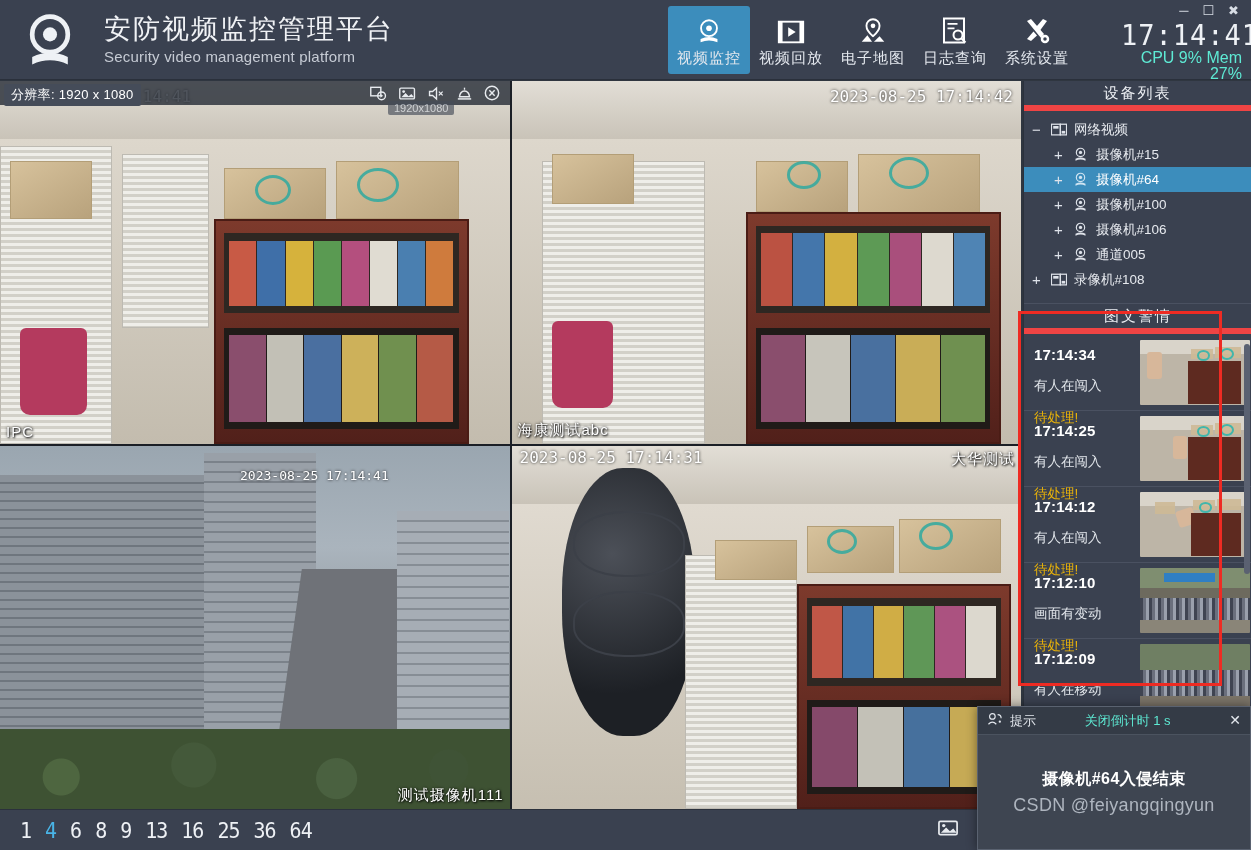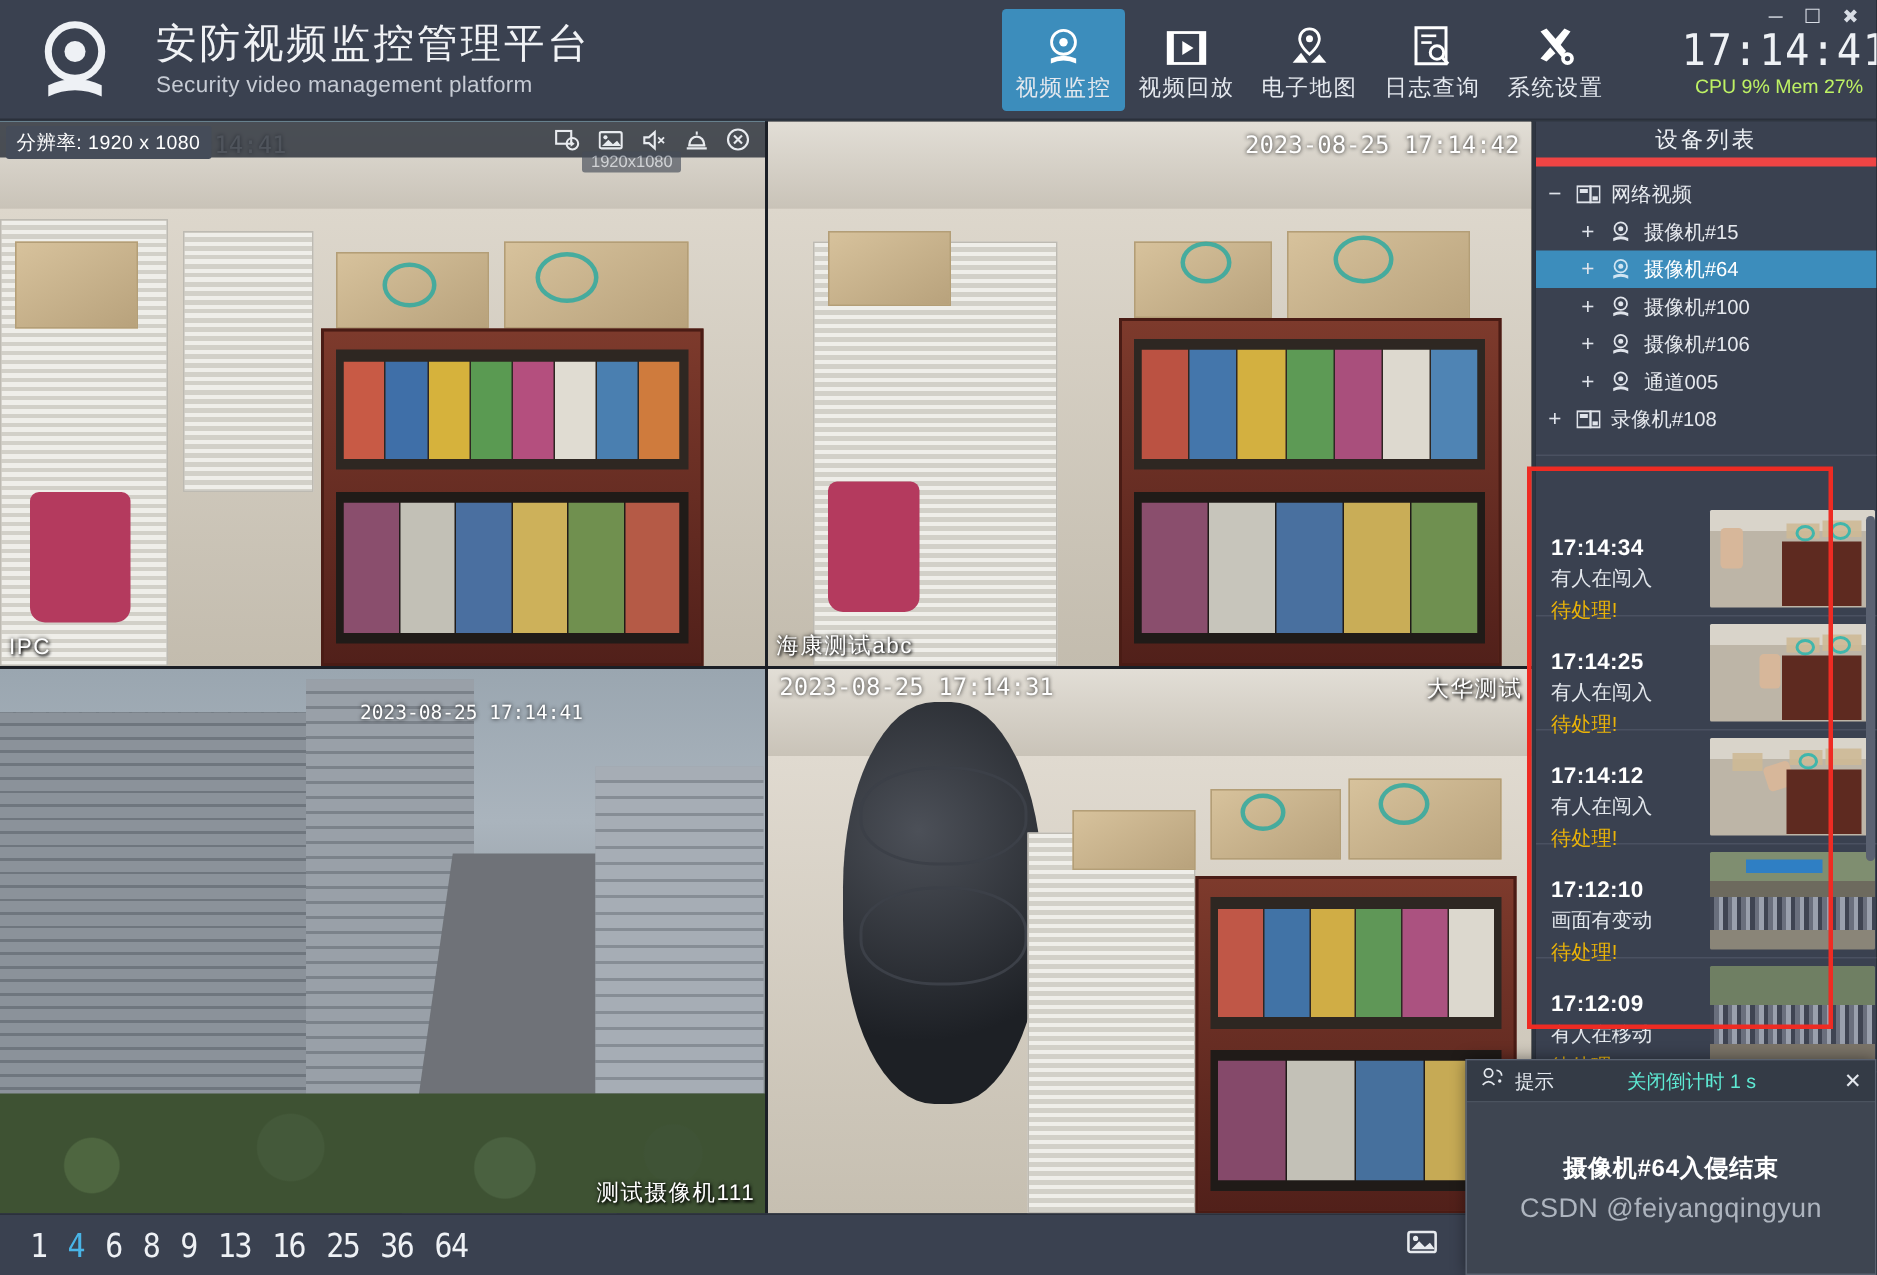--- a/index.html
+++ b/index.html
@@ -37,21 +37,21 @@
 
   .clockbox { position:absolute; right:6px; top:2px; width:124px; text-align:right; }
   .winbtns { display:flex; justify-content:flex-end; gap:14px; padding-right:6px; height:18px; align-items:center; }
   .winbtn { color:#d8dde5; font-size:13px; line-height:12px; cursor:pointer; }
   .lcd-clock {
     font-family:"DejaVu Sans Mono","Liberation Mono",monospace;
     font-size:27px; color:#eef1f5; letter-spacing:1px; line-height:30px;
     padding-right:2px; font-weight:400;
     transform:scaleY(1.08);
   }
-  .sysinfo { font-size:13px; color:#bef264; padding-right:3px; line-height:16px; }
+  .sysinfo { font-size:16px; color:#5eead4; padding-right:3px; line-height:16px; }
 
   
   .videogrid {
     position:absolute; left:0; top:81px; width:1021px; height:728px;
     background:#1b1f26;
     display:grid; grid-template-columns:1fr 1fr; grid-template-rows:1fr 1fr;
     gap:2px;
   }
   .vcell { position:relative; overflow:hidden; background:#20242c; }
   .vcell.selected { outline:2px solid #2f9fd8; outline-offset:-2px; }
@@ -156,21 +156,21 @@
 
   .alarmpanel {
     position:absolute; left:0; top:222px; width:228px; height:470px;
     border-top:1px solid #4a5161;
   }
   .alarmlist { position:absolute; left:0; top:31px; width:228px; height:439px; overflow:hidden; }
   .alarmitem {
     display:flex; align-items:stretch; height:76px;
     border-bottom:1px solid #4a5161; padding:5px 2px 5px 10px; gap:8px;
   }
-  .al-text { width:98px; display:flex; flex-direction:column; justify-content:center; gap:3px;margin-top:28px; }
+  .al-text { width:98px; display:flex; flex-direction:column; justify-content:center; gap:14px;margin-top:28px; }
   .al-time { font-size:15px; font-weight:bold; color:#ffffff; letter-spacing:.2px; }
   .al-desc { font-size:13.5px; color:#e3e7ec; }
   .al-status { font-size:13.5px; color:#eab308; }
   .al-thumb { flex:1; border-radius:1px; position:relative; overflow:hidden; background:#8a8276; }
   .th-room { background:
       linear-gradient(180deg,#d9d4ca 0 22%,#bdb5a7 22% 100%); }
   .th-street { background:linear-gradient(180deg,#7f8e70 0 30%,#6d6a5e 30% 62%,#8a8578 62% 100%); }
   .th-street2 { background:linear-gradient(180deg,#6f7f63 0 40%,#7b7468 40% 100%); }
   .thbox { position:absolute; background:rgba(205,185,150,.9); }
   .thcab { position:absolute; background:#5e2a20; }
@@ -565,20 +565,21 @@
               <rect x="2.5" y="3" width="6" height="3" fill="#dfe3ea"></rect>
               <rect x="10.5" y="1" width="7" height="12" fill="none" stroke="#dfe3ea" stroke-width="1.4"></rect>
               <rect x="12" y="8.5" width="4" height="3" fill="#dfe3ea"></rect>
             </svg>
         </span>
         <span>录像机#108</span>
       </div>
     </div>
 
     <div class="alarmpanel">
+      <div class="panel-title">图文警情</div>
       <div class="alarmlist">
 
         <div class="alarmitem">
           <div class="al-text">
             <div class="al-time">17:14:34</div>
             <div class="al-desc">有人在闯入</div>
             <div class="al-status">待处理!</div>
           </div>
           <div class="al-thumb th-room">
             <div class="tharm" style="left:6%;top:18%;width:14%;height:42%;"></div>

